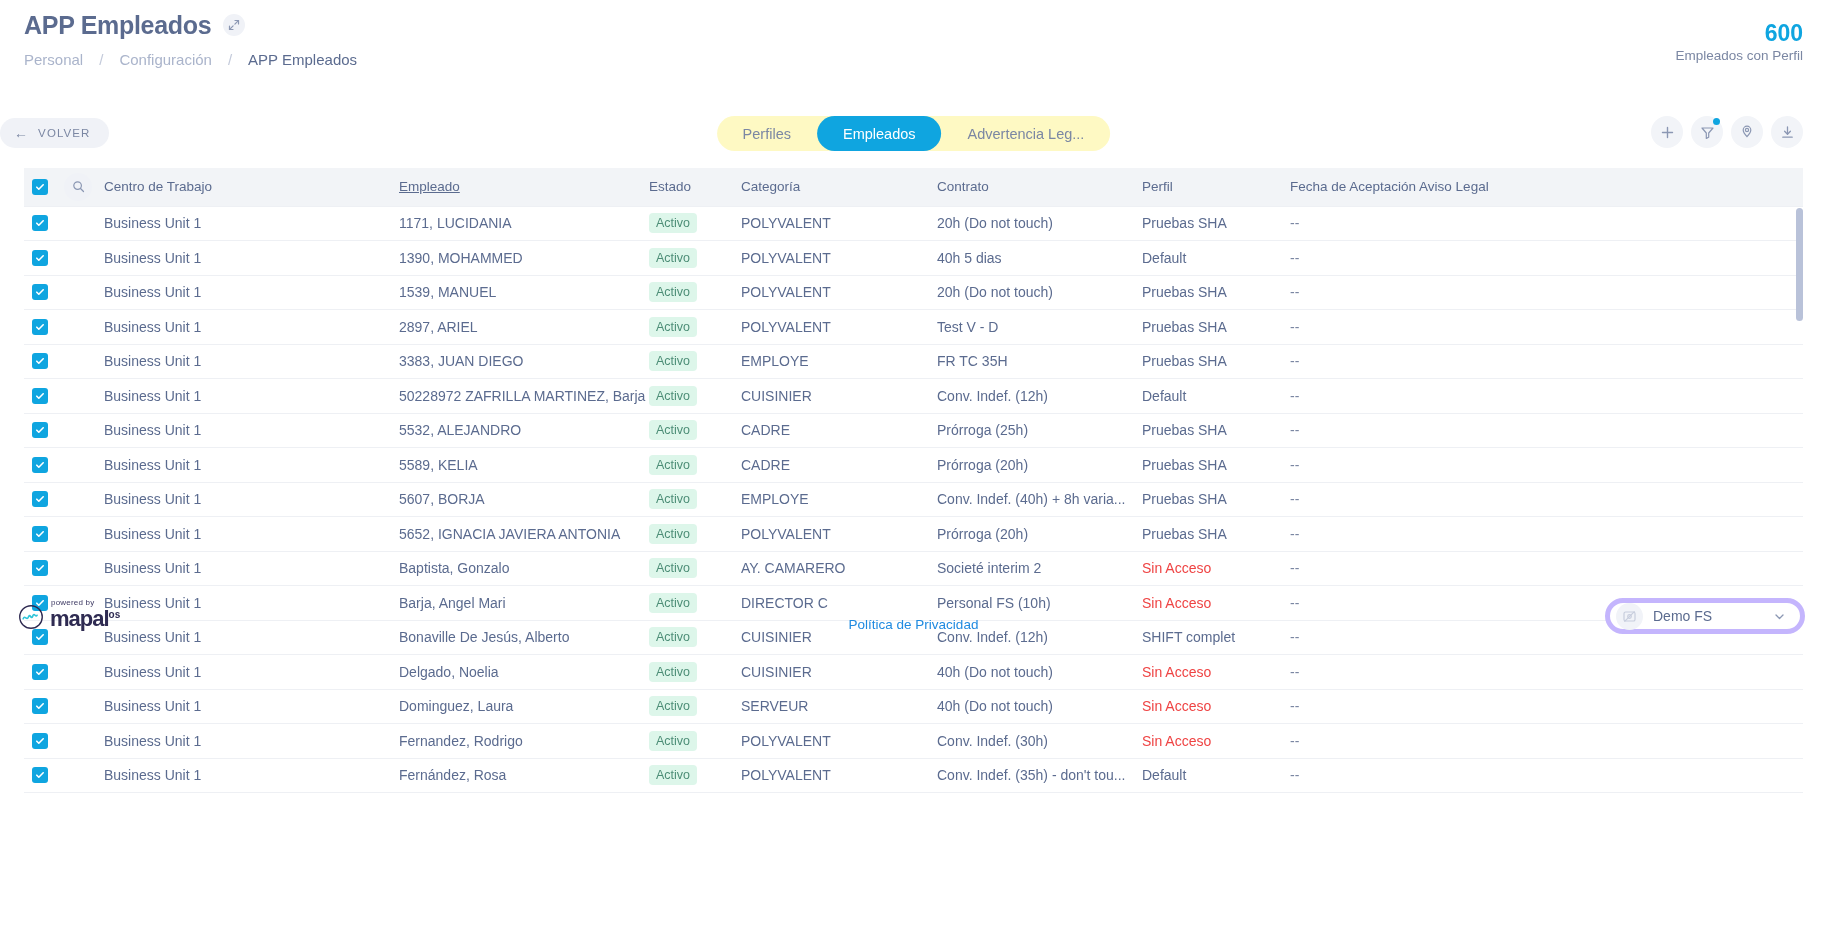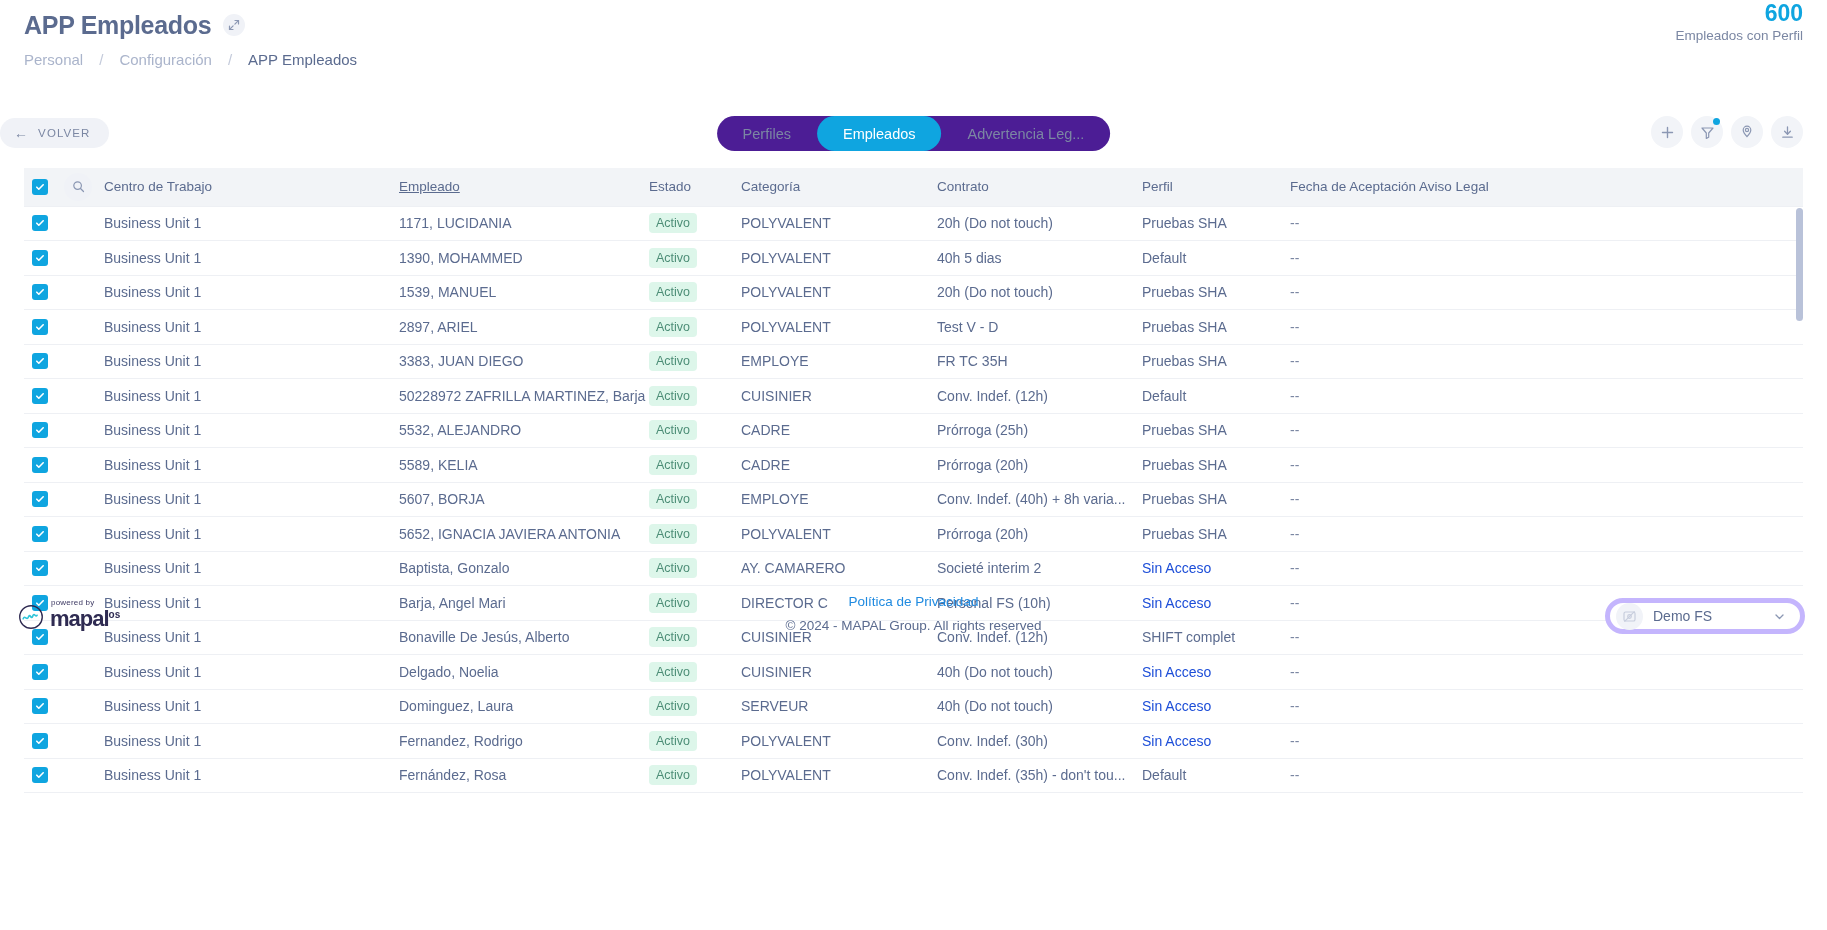--- a/index.html
+++ b/index.html
@@ -52,21 +52,21 @@
     gap: 16px;
     margin-top: 9px;
     font-size: 15px;
   }
   .crumb { color: #aab4cb; cursor: pointer; }
   .crumb.active { color: #5b6b8f; cursor: default; }
   .crumb-sep { color: #c3cada; }
 
   .count-block {
     position: absolute;
-    top: 0;
+    top: 20px;
     right: 24px;
     text-align: right;
   }
   .count-value {
     font-size: 23px;
     font-weight: bold;
     color: #0fa5e0;
     line-height: 26px;
   }
   .count-label {
@@ -101,21 +101,21 @@
   }
   .back-arrow { font-size: 14px; line-height: 1; }
 
   .tabs {
     position: absolute;
     left: 50%;
     transform: translateX(-50%);
     top: 0;
     display: flex;
     align-items: center;
-    background: #4c1d95;
+    background: #fef9c3;
     border-radius: 18px;
     height: 35px;
     padding: 0;
   }
   .tab {
     height: 35px;
     padding: 0 26px;
     border-radius: 18px;
     display: flex;
     align-items: center;
@@ -212,21 +212,21 @@
   }
   .badge-activo {
     display: inline-block;
     background: #ddf6ea;
     color: #4c8d76;
     font-size: 12.5px;
     border-radius: 4px;
     padding: 3px 7px;
     line-height: 14px;
   }
-  .perfil-none { color: #1d4ed8; }
+  .perfil-none { color: #ef4444; }
   .dash { color: #7b87a3; }
 
   
   .vscroll {
     position: absolute;
     right: 0;
     top: 38px;
     width: 7px;
     height: 592px;
     background: transparent;
@@ -723,21 +723,20 @@
         <path d="M6 17c2-5 4 3 6-2s3 4 5-1 3 2 5-1" stroke="#2ec4d8" stroke-width="1.9" stroke-linecap="round" stroke-linejoin="round" fill="none"></path>
       </svg>
       <div class="logo-text-wrap">
         <span class="logo-powered">powered by</span>
         <span class="logo-name"><span>mapal</span><sup>os</sup></span>
       </div>
     </div>
 
     <div class="footer-center">
       <a class="privacy-link">Política de Privacidad</a>
-      <div class="copyright">© 2024 - MAPAL Group. All rights reserved</div>
     </div>
 
     <div class="tenant-picker">
       <div class="tenant-avatar">
         <svg width="15" height="15" viewBox="0 0 15 15" fill="none" stroke="#c7cddd" stroke-width="1.2">
           <rect x="2" y="3" width="11" height="9" rx="1.6"></rect>
           <circle cx="7.5" cy="7.5" r="1.8"></circle>
           <path d="M2.4 12.6L12.6 2.4"></path>
         </svg>
       </div>

